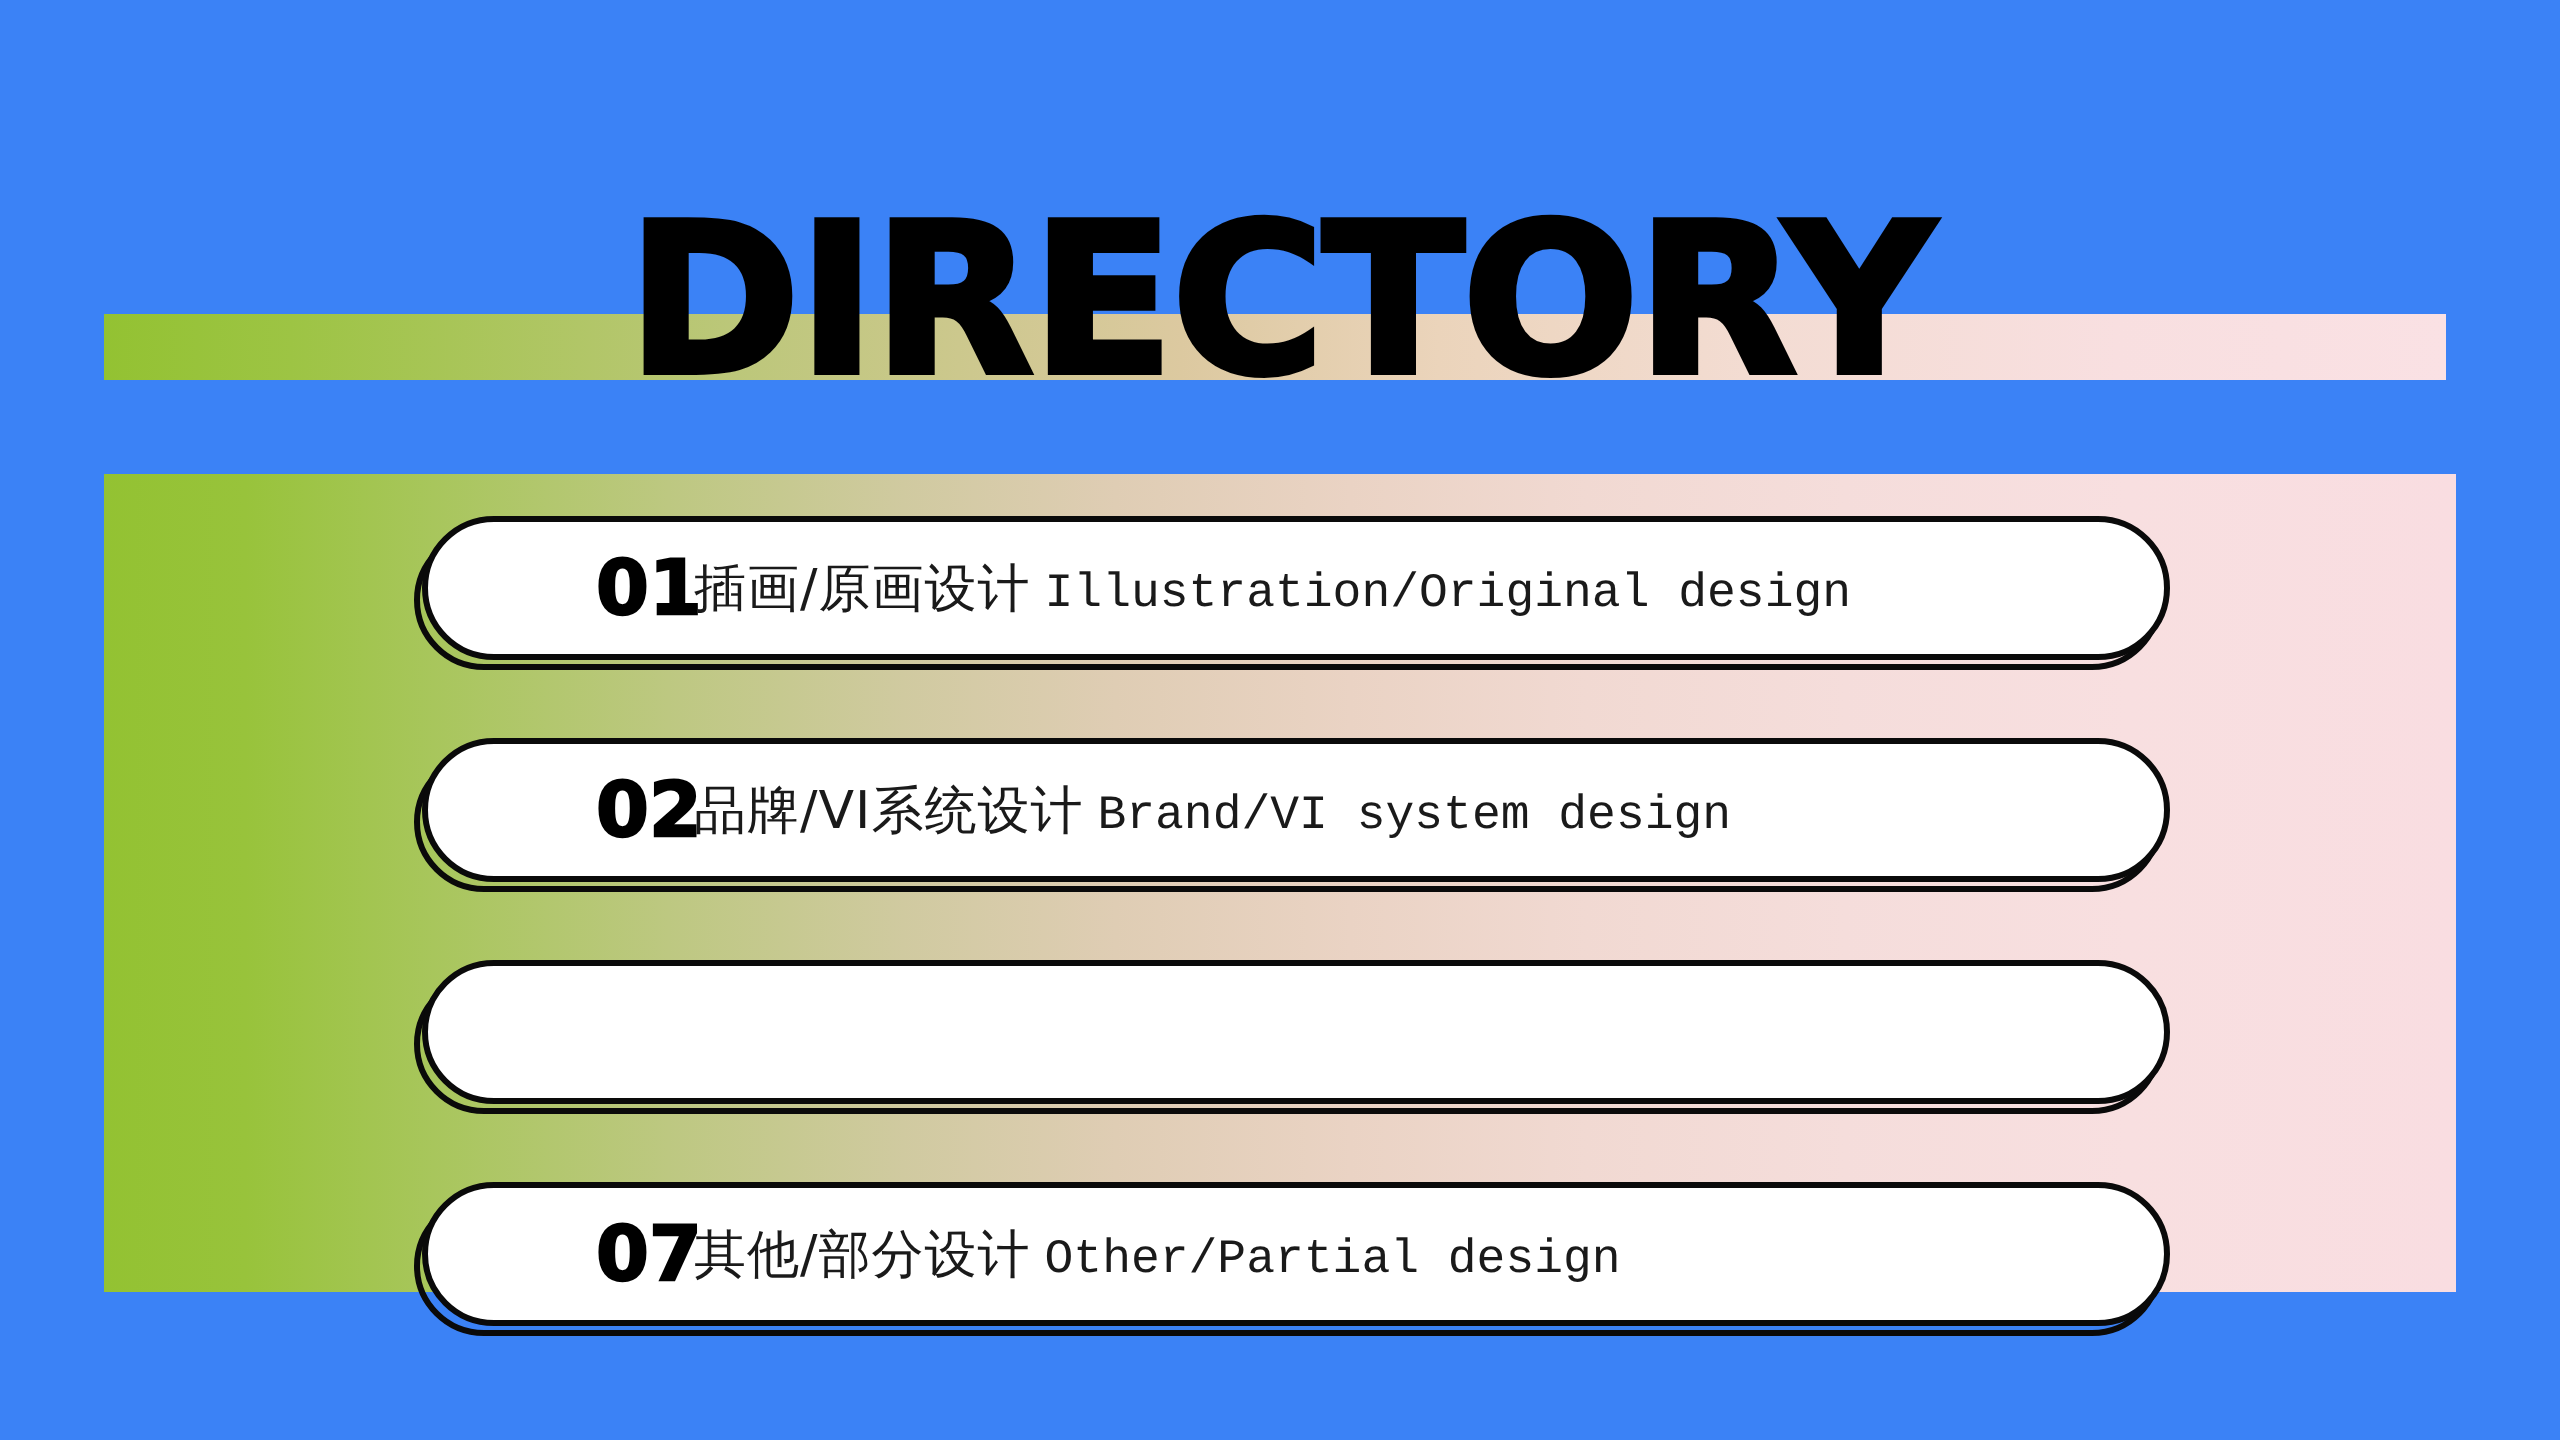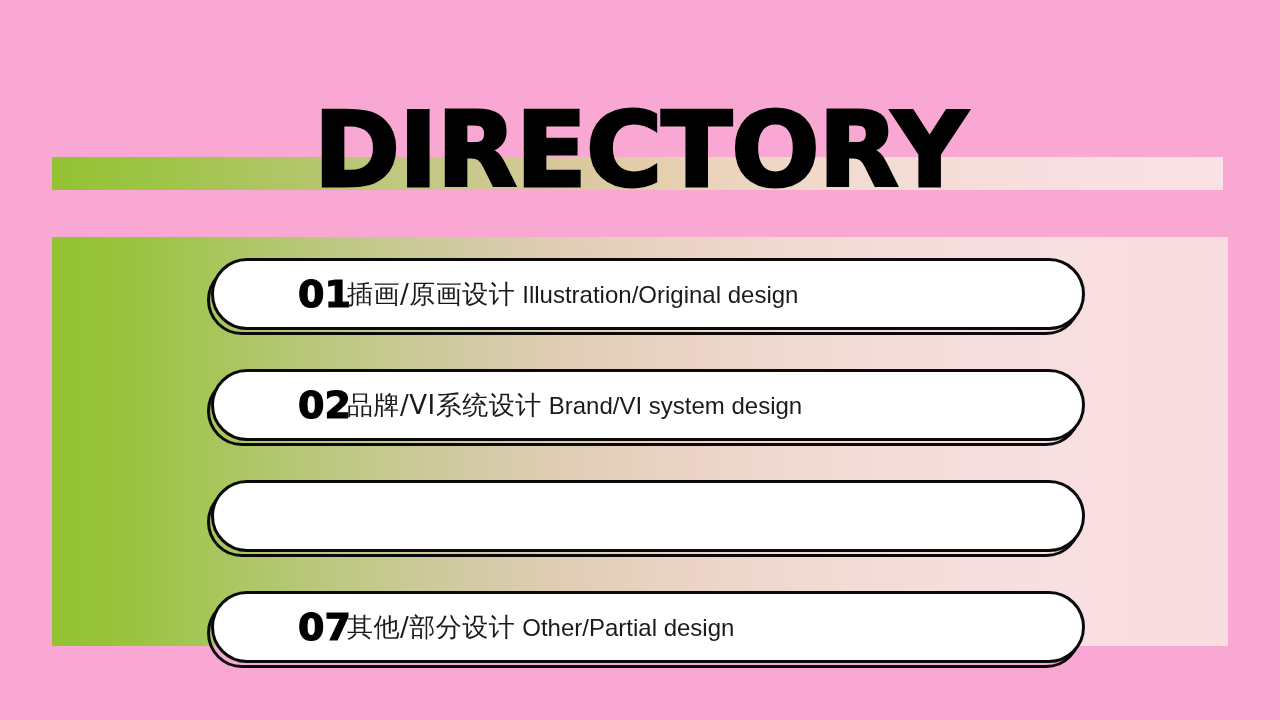--- a/index.html
+++ b/index.html
@@ -11,21 +11,21 @@
     height: 720px;
     background: #ffffff;
     font-family: "Liberation Sans", sans-serif;
     overflow: hidden;
     position: relative;
   }
 
   #slide {
     position: absolute;
     inset: 0;
-    background: #f9a8d4;
+    background: #3b82f6;
   }
 
   
   .accent-stripe {
     position: absolute;
     left: 52px;
     top: 157px;
     width: 1171px;
     height: 33px;
     background: linear-gradient(to right,
@@ -141,21 +141,21 @@
   }
 
   .pill-text .zh {
     font-family: "DejaVu Sans", "Liberation Sans", sans-serif;
     font-size: 26px;
     font-weight: 400;
     letter-spacing: 0.5px;
   }
 
   .pill-text .en {
-    font-family: Liberation Sans, sans-serif;
+    font-family: Liberation Mono, monospace;
     font-size: 24px;
     font-weight: 400;
     letter-spacing: 0px;
     margin-left: 7px;
     margin-top: 19px;
   }
 </style>
 </head>
 <body>
 

